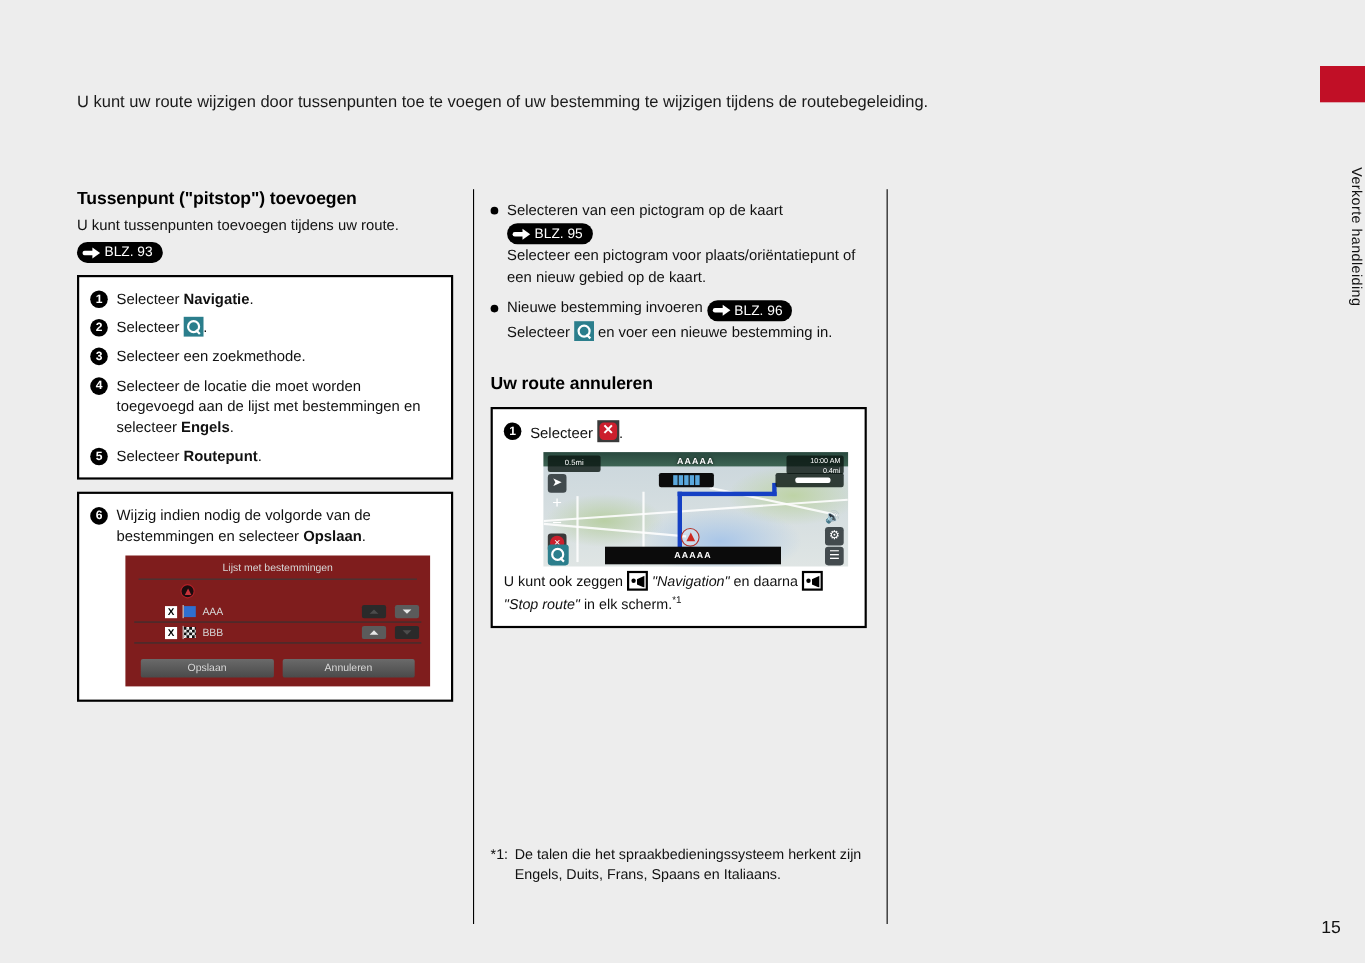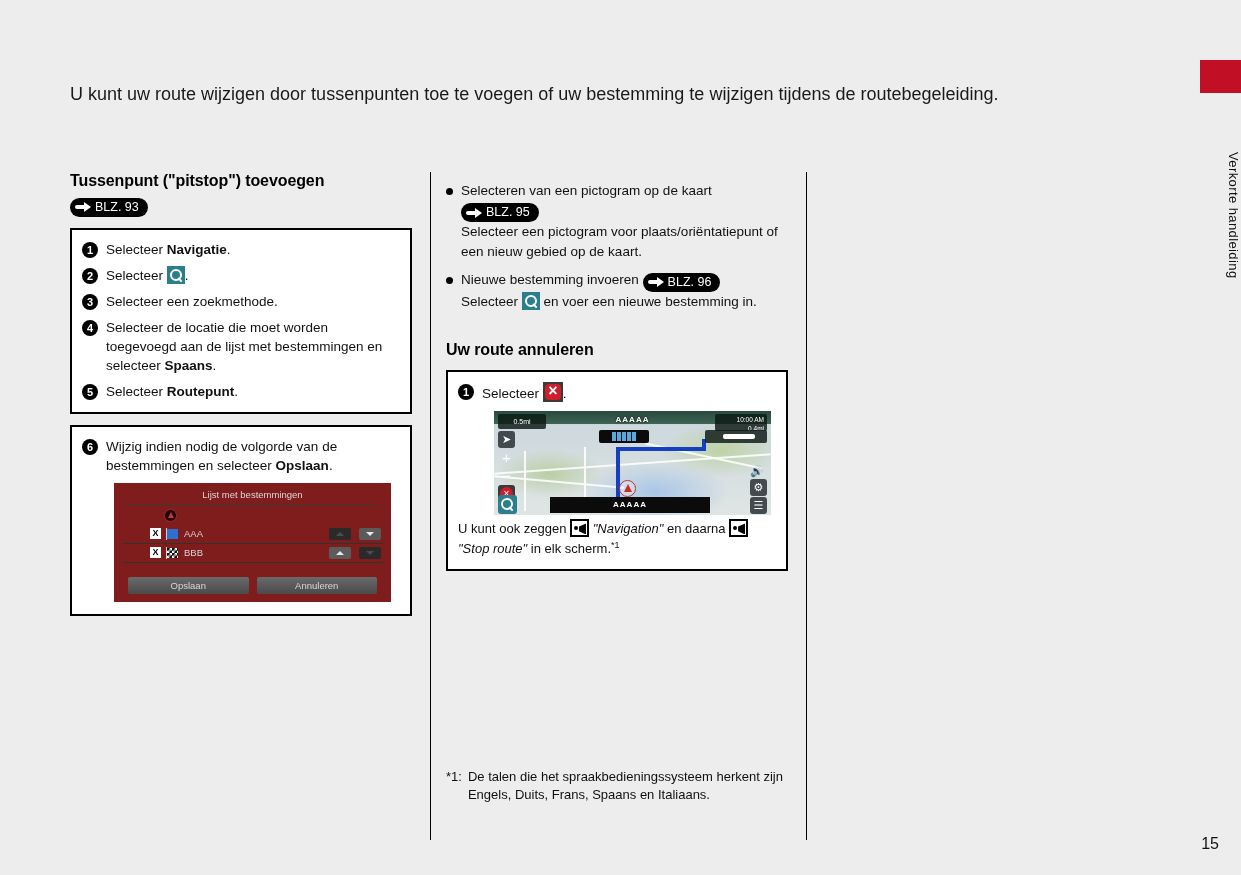--- a/index.html
+++ b/index.html
@@ -12,21 +12,21 @@
   #page { position: relative; width: 1241px; height: 875px; background: #ededed; }
 
   
   .page-title {
     position: absolute; left: 70px; top: 50px;
     font-size: 30px; font-weight: bold; color: #000;
     letter-spacing: -0.2px; white-space: nowrap;
   }
   .page-subtitle {
     position: absolute; left: 70px; top: 84px;
-    font-size: 18px; color: #1a1a1a; white-space: nowrap;
+    font-size: 15px; color: #1a1a1a; white-space: nowrap;
   }
 
   
   .side-tab-block {
     position: absolute; right: 0; top: 60px;
     width: 41px; height: 33px; background: #c10f26;
   }
   .side-tab-text {
     position: absolute; right: 0px; top: 100px;
     width: 41px; height: 230px;
@@ -312,20 +312,21 @@
   <div class="side-tab-block"></div>
   <div class="side-tab-text">Verkorte handleiding</div>
   <div class="page-number">15</div>
 
   <div class="divider" id="div-left"></div>
   <div class="divider" id="div-right"></div>
 
   <div class="col" id="col-left">
 
     <div class="sec-head">Tussenpunt ("pitstop") toevoegen</div>
+    <div class="body-text">U kunt tussenpunten toevoegen tijdens uw route.</div>
 
     <div class="blz-line">
       <span class="blz">
         <span class="arw"></span>
         <span>BLZ. 93</span>
       </span>
     </div>
 
     <div class="stepbox">
 
@@ -339,21 +340,21 @@
         <div class="step-text"><span>Selecteer </span><span class="ico ico-search"></span><span>.</span></div>
       </div>
 
       <div class="step">
         <div class="num">3</div>
         <div class="step-text">Selecteer een zoekmethode.</div>
       </div>
 
       <div class="step">
         <div class="num">4</div>
-        <div class="step-text"><span>Selecteer de locatie die moet worden toegevoegd aan de lijst met bestemmingen en selecteer </span><b>Spaans</b><span>.</span></div>
+        <div class="step-text"><span>Selecteer de locatie die moet worden toegevoegd aan de lijst met bestemmingen en selecteer </span><b>Engels</b><span>.</span></div>
       </div>
 
       <div class="step">
         <div class="num">5</div>
         <div class="step-text"><span>Selecteer </span><b>Routepunt</b><span>.</span></div>
       </div>
     </div>
 
     <div class="stepbox">
       <div class="step">

